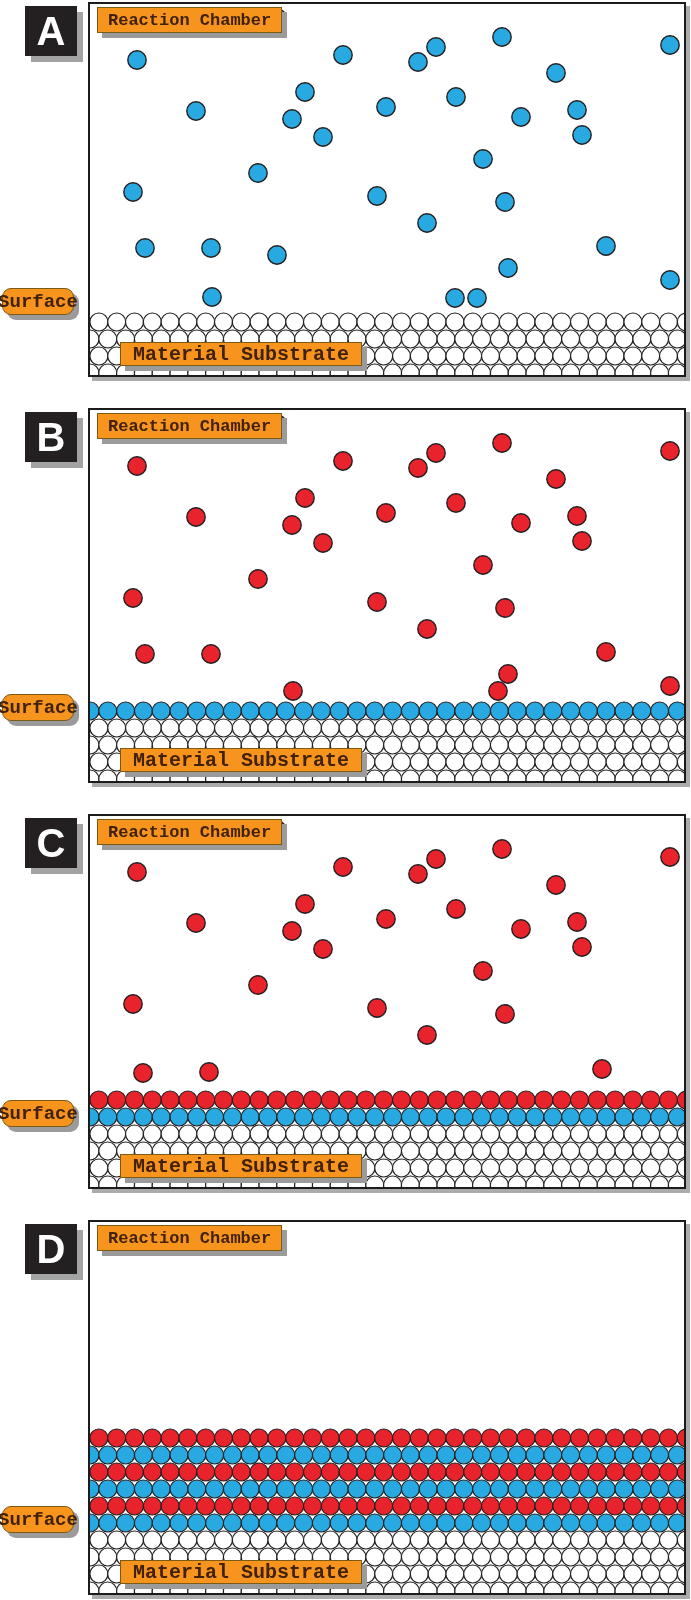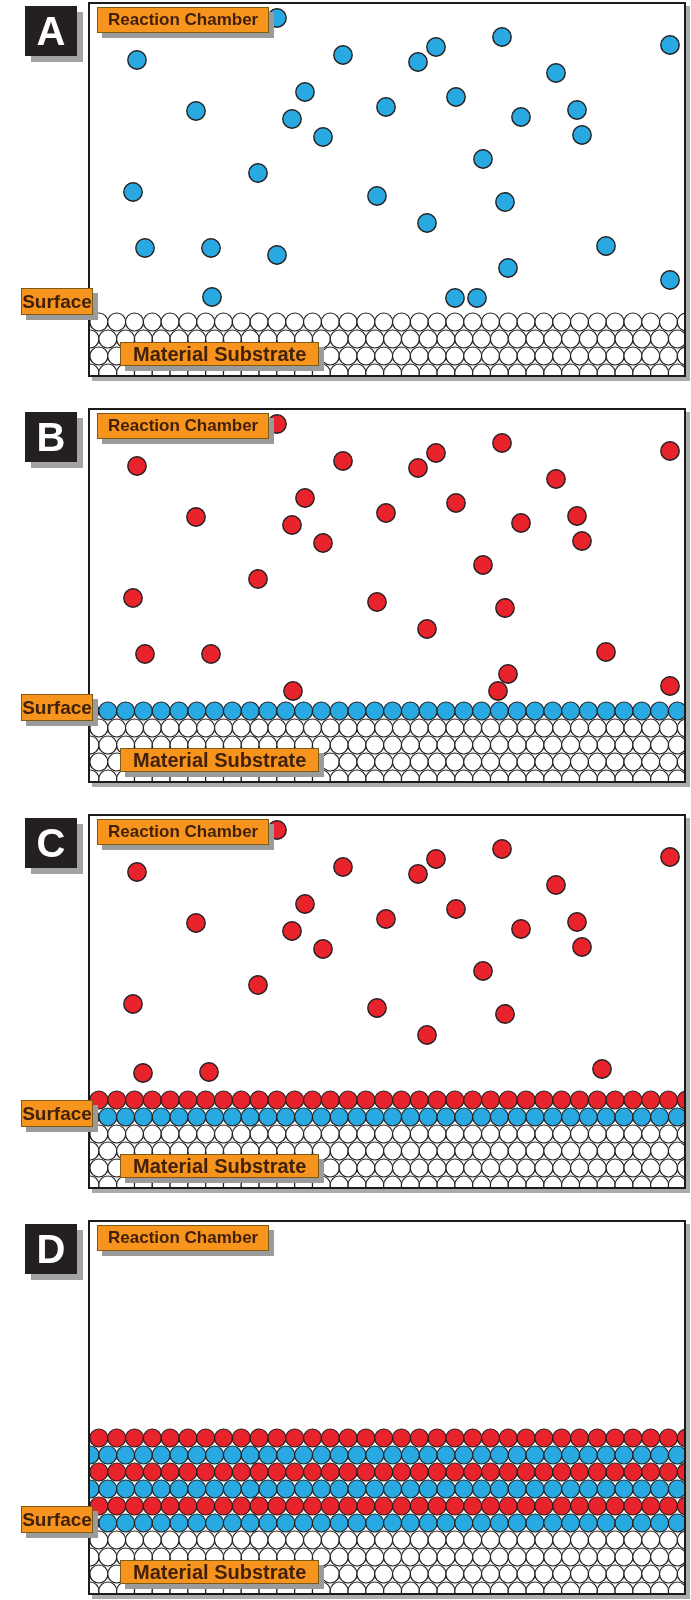--- a/index.html
+++ b/index.html
@@ -15,25 +15,25 @@
   .chamber{
     position:absolute;left:88px;top:0;width:598px;height:375px;
     border:2px solid #1B1B1B;background:#ffffff;box-sizing:border-box;
     box-shadow:4px 4px 0 #ABABAB;
   }
   .scene{position:absolute;left:0;top:0;width:594px;height:371px;display:block;}
   .lbl{
     position:absolute;background:#F7941D;border:1px solid #7A5A14;
     box-shadow:5px 5px 0 #9B9B9B;color:#42210B;font-weight:bold;
     display:flex;align-items:center;justify-content:center;
-    white-space:nowrap;box-sizing:border-box;z-index:3;
+    white-space:nowrap;box-sizing:border-box;z-index:3;font-family:Liberation Mono, monospace;
   }
   .chamber-label{left:7px;top:3px;height:26px;padding:0 10px;font-size:17px;}
   .substrate-label{left:30px;top:338px;height:24px;padding:0 12px;font-size:20px;}
-  .surface-label{left:21px;top:286px;width:72px;height:27px;font-size:19px;}
+  .surface-label{left:2px;top:286px;width:72px;height:27px;font-size:19px;border-radius:9px;}
 </style>
 </head>
 <body>
 
 <div id="panels">
   <section class="panel" style="top: 2px;">
     <div class="letter-box">
       <span class="letter">A</span>
     </div>
     <div class="chamber">

